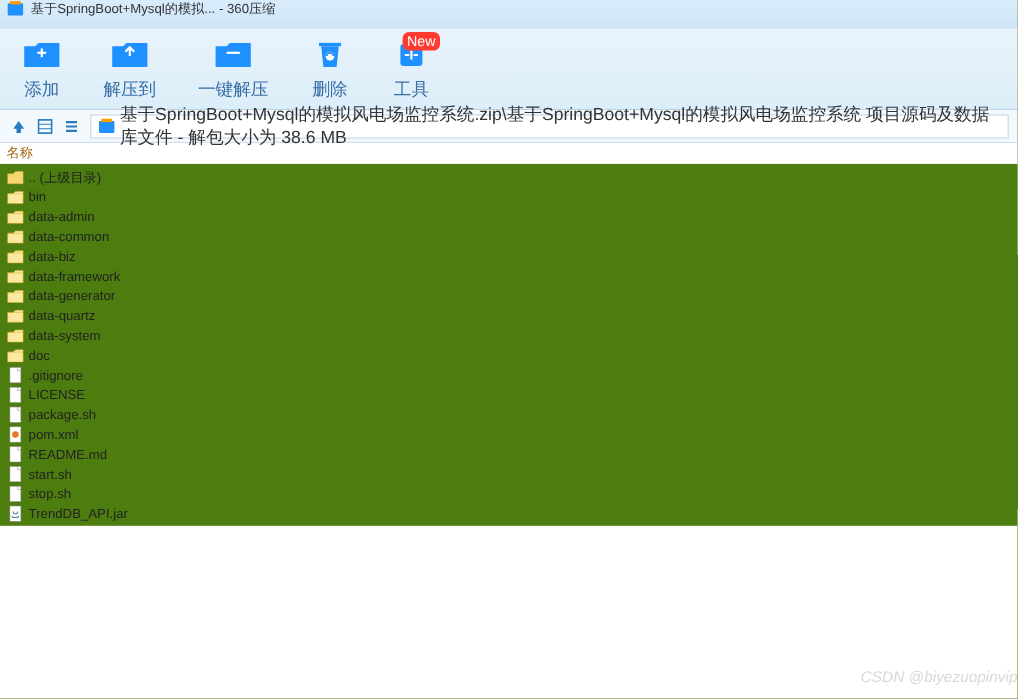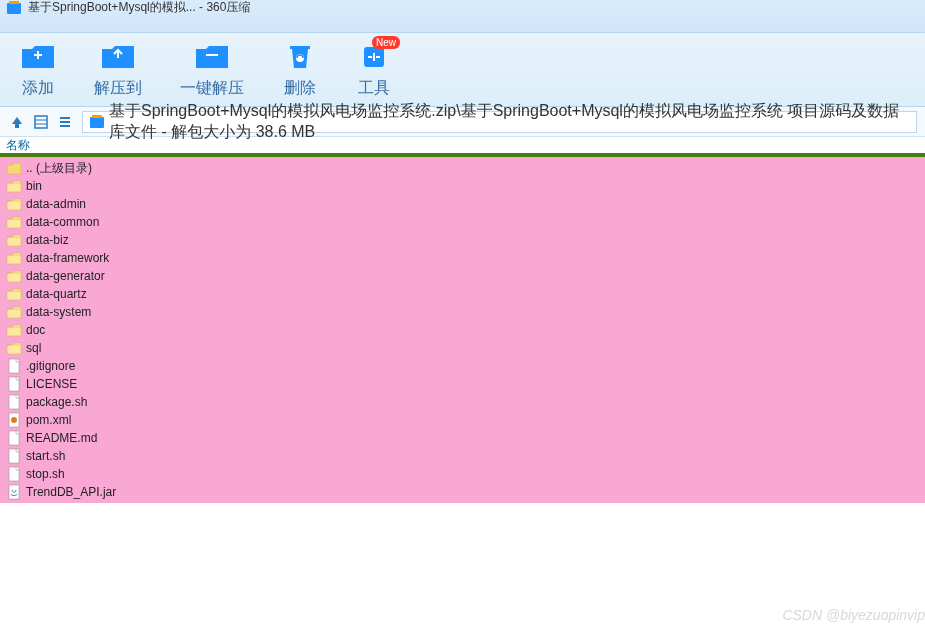--- a/index.html
+++ b/index.html
@@ -1,36 +1,36 @@
 <!DOCTYPE html>
 <html><head>
 <meta charset="utf-8">
 <style>
 * { margin: 0; padding: 0; box-sizing: border-box; font-family: "Microsoft YaHei", "SimSun", sans-serif; }
 body { width: 925px; height: 635px; background: #fff; overflow: hidden; font-size: 12px; }
 
-.titlebar { height: 26px; background: linear-gradient(#d9ecfb, #cfe5f8); display: flex; align-items: flex-end; padding: 16px 6px; border-bottom: 1px solid #b8d4ea; }
+.titlebar { height: 26px; background: linear-gradient(#d9ecfb, #cfe5f8); display: flex; align-items: flex-start; padding: 0 6px; border-bottom: 1px solid #b8d4ea; }
 .titlebar-icon { width: 16px; height: 16px; margin-right: 6px; display: inline-flex; }
 .titlebar-text { font-size: 12px; color: #333; }
 
 .toolbar { height: 74px; background: linear-gradient(#e8f3fc, #dceef9); display: flex; align-items: center; padding: 0 20px; gap: 38px; border-bottom: 1px solid #b8d4ea; }
 .tool-item { display: flex; flex-direction: column; align-items: center; gap: 6px; cursor: pointer; position: relative; }
 .tool-icon { width: 36px; height: 32px; display: flex; align-items: center; justify-content: center; }
 .tool-label { font-size: 16px; color: #376da5; }
-.badge-new { position: absolute; top: -4px; right: -8px; background: #ff3b30; color: #fff; font-size: 10px; padding: 1px 4px; border-radius: 6px; }
+.badge-new { position: absolute; top: -4px; right: -8px; background: #ff3b30; color: #fff; font-size: 13px; padding: 1px 4px; border-radius: 6px; }
 
 .pathbar { height: 30px; background: #f4f9fe; display: flex; align-items: center; padding: 0 8px; gap: 8px; border-bottom: 1px solid #d0e0ee; }
 .path-nav { display: flex; gap: 6px; align-items: center; }
 .nav-btn { width: 18px; height: 18px; display: flex; align-items: center; justify-content: center; cursor: pointer; }
 .path-box { flex: 1; background: #fff; border: 1px solid #c0d6e8; height: 22px; display: flex; align-items: center; padding: 0 6px; font-size: 16px; color: #333; }
 .path-icon { width: 16px; height: 16px; margin-right: 4px; display: inline-flex; }
 
-.header-row { height: 20px; background: #fff; border-bottom: 4px solid #4d7c0f; display: flex; align-items: center; padding: 0 6px; font-size: 12px; color: #0369a1; }
-
-.file-list { background: #f9a8d4; padding: 2px 6px; }
+.header-row { height: 20px; background: #fff; border-bottom: 1px solid #4d7c0f; display: flex; align-items: center; padding: 0 6px; font-size: 12px; color: #a16207; }
+
+.file-list { background: #4d7c0f; padding: 2px 6px; }
 .file-row { height: 18px; display: flex; align-items: center; gap: 4px; font-size: 12px; color: #222; cursor: default; }
 .file-icon { width: 16px; height: 16px; display: inline-flex; align-items: center; justify-content: center; flex-shrink: 0; }
 
 .watermark { position: absolute; bottom: 12px; right: 0; color: #d8d8d8; font-size: 14px; font-style: italic; font-family: Arial; }
 </style>
 </head>
 <body>
 
 <div class="titlebar">
   <span class="titlebar-icon">
@@ -218,29 +218,20 @@
         <svg width="16" height="16" viewBox="0 0 16 16">
           <path d="M1 5 L6 5 L8 3 L15 3 L15 14 L1 14 Z" fill="#fce89e" stroke="#d4b030" stroke-width="0.5"></path>
           <path d="M1 5 L15 5" stroke="#d4b030" stroke-width="0.5"></path>
         </svg>
       </span>
       <span>doc</span>
     </div>
     <div class="file-row">
       <span class="file-icon">
         <svg width="16" height="16" viewBox="0 0 16 16">
-          <path d="M1 5 L6 5 L8 3 L15 3 L15 14 L1 14 Z" fill="#fce89e" stroke="#d4b030" stroke-width="0.5"></path>
-          <path d="M1 5 L15 5" stroke="#d4b030" stroke-width="0.5"></path>
-        </svg>
-      </span>
-      <span>sql</span>
-    </div>
-    <div class="file-row">
-      <span class="file-icon">
-        <svg width="16" height="16" viewBox="0 0 16 16">
           <rect x="3" y="1" width="10" height="14" fill="#fff" stroke="#888" stroke-width="0.5"></rect>
           <path d="M10 1 L10 4 L13 4" fill="none" stroke="#888" stroke-width="0.5"></path>
         </svg>
       </span>
       <span>.gitignore</span>
     </div>
     <div class="file-row">
       <span class="file-icon">
         <svg width="16" height="16" viewBox="0 0 16 16">
           <rect x="3" y="1" width="10" height="14" fill="#fff" stroke="#888" stroke-width="0.5"></rect>

